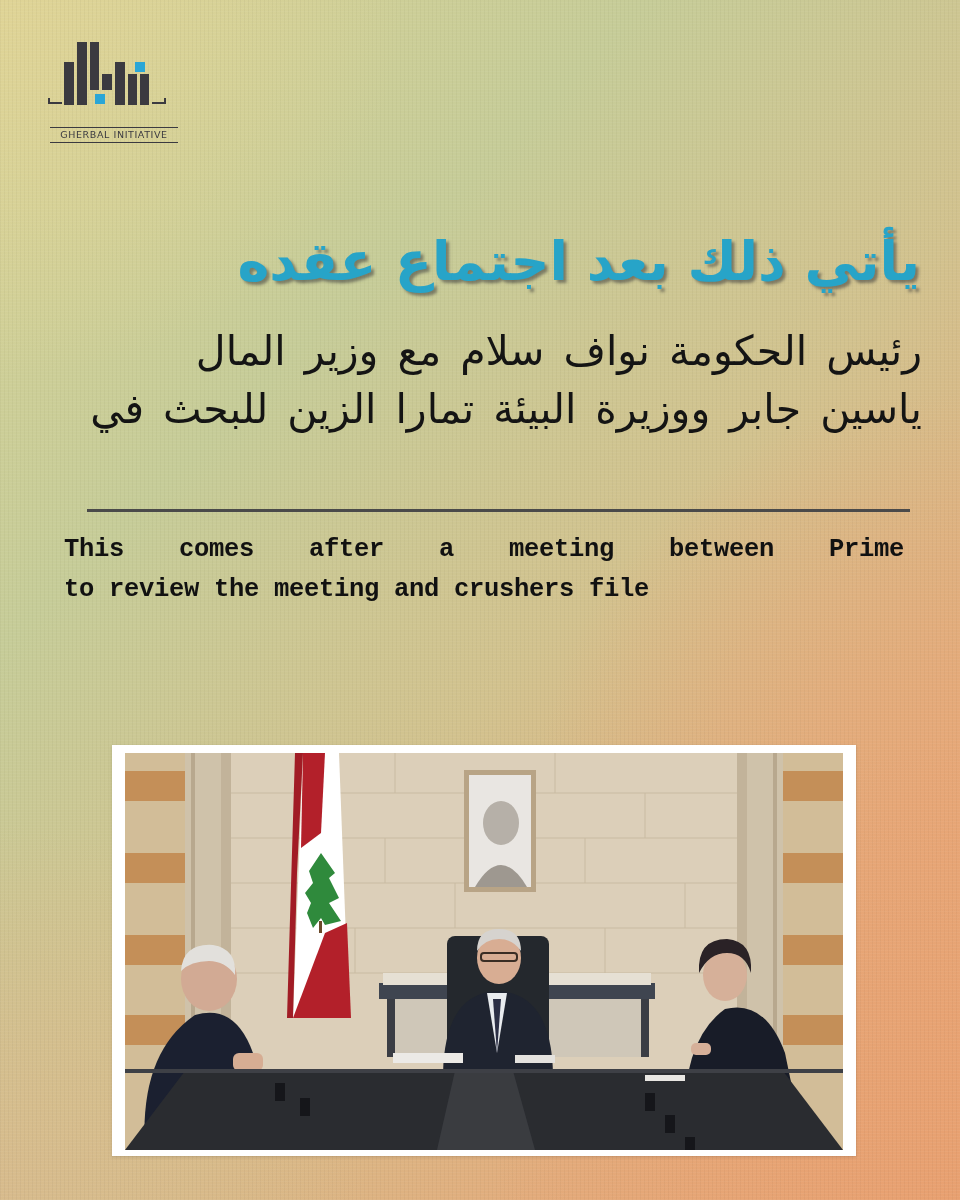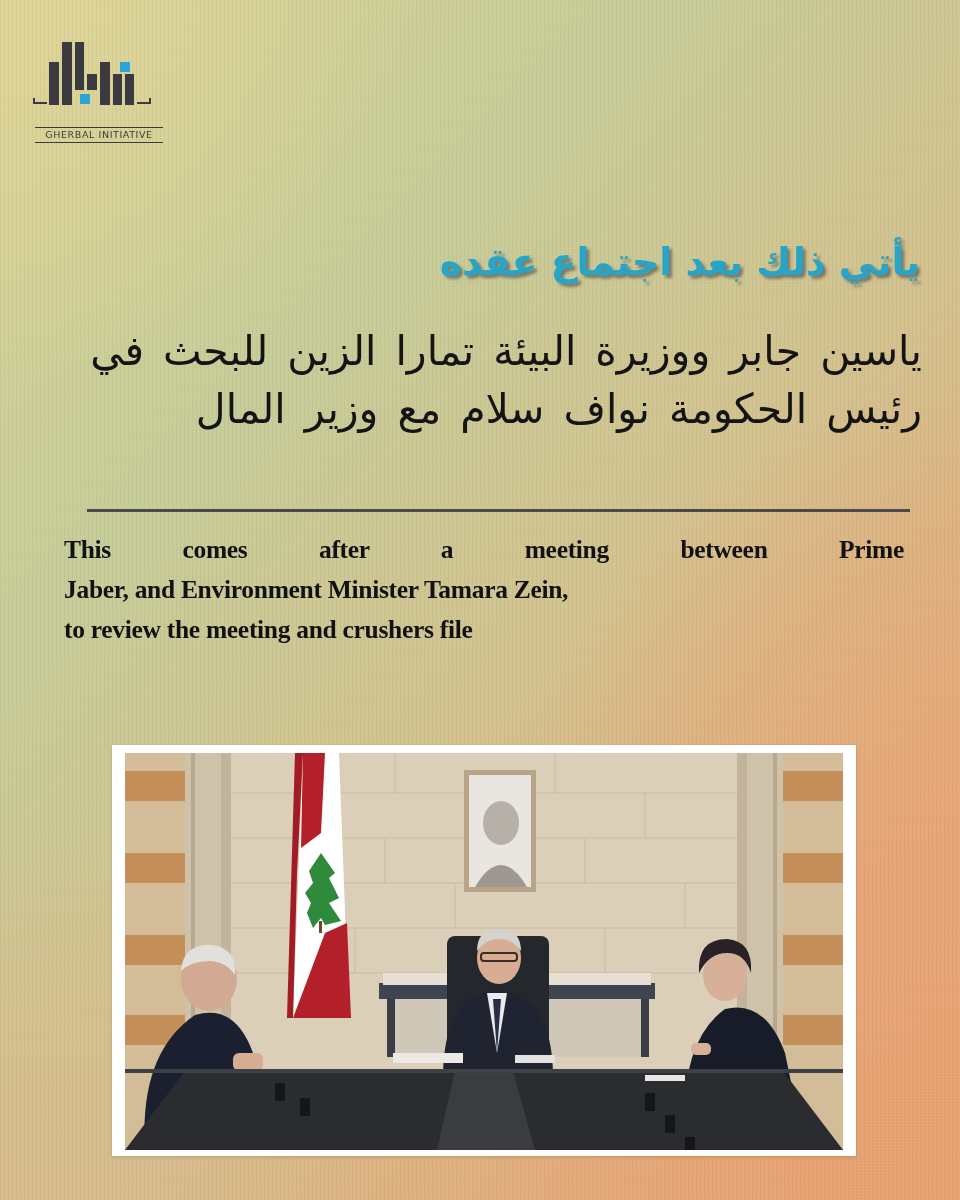--- a/index.html
+++ b/index.html
@@ -16,38 +16,38 @@
   }
   .noise {
     position: absolute; inset: 0;
     background-image:
       repeating-linear-gradient(0deg, rgba(255,255,255,0.04) 0 1px, transparent 1px 3px),
       repeating-linear-gradient(90deg, rgba(0,0,0,0.03) 0 1px, transparent 1px 4px);
     pointer-events: none;
   }
 
   
-  .logo { position: absolute; left: 33px; top: 42px; width: 132px; height: 100px; }
+  .logo { position: absolute; left: 48px; top: 42px; width: 132px; height: 100px; }
   .logo .bar { position: absolute; background: #3b3a40; }
   .logo .sq { position: absolute; background: #2aa6d6; width: 10px; height: 10px; }
   .logo .tick { position: absolute; height: 2px; background: #3b3a40; }
   .logo .tickv { position: absolute; width: 2px; background: #3b3a40; }
   .logo .logo-text {
     position: absolute; left: 2px; top: 85px; width: 128px;
     border-top: 1.5px solid #3b3a40; border-bottom: 1.5px solid #3b3a40;
     font-family: "DejaVu Sans", sans-serif; font-size: 9.5px; letter-spacing: 0.6px;
     color: #3b3a40; text-align: center; line-height: 12px; padding: 1px 0;
   }
 
   
   .headline {
     position: absolute; right: 40px; top: 222px;
     direction: rtl;
     font-family: "DejaVu Sans", sans-serif; font-weight: bold;
-    font-size: 38px; line-height: 80px;
+    font-size: 54px; line-height: 80px;
     color: #27a4c8;
     text-shadow: 3px 3px 3px rgba(60,60,60,0.55);
     letter-spacing: -1px;
     white-space: nowrap;
   }
 
   
   .arabic-body {
     position: absolute; right: 38px; top: 322px; width: 890px;
     direction: rtl; text-align: right;
@@ -58,21 +58,21 @@
   }
 
   .divider {
     position: absolute; left: 87px; top: 509px; width: 823px; height: 3px;
     background: #4a4a4a;
   }
 
   
   .english-body {
     position: absolute; left: 64px; top: 530px; width: 840px;
-    font-family: Liberation Serif, serif; font-weight: bold;
+    font-family: Liberation Mono, monospace; font-weight: bold;
     font-size: 25.5px; line-height: 40px;
     color: #111;
     text-align: justify;
     letter-spacing: -0.3px;
   }
 
   
   .photo-frame {
     position: absolute; left: 112px; top: 745px; width: 744px; height: 411px;
     background: #fff; padding: 8px 13px 6px 13px;
@@ -102,29 +102,28 @@
   <div class="bar" style="left:92px;top:32px;width:9px;height:31px;"></div>
   <div class="sq" style="left:87px;top:20px;"></div>
   <div class="tick" style="left:104px;top:60px;width:14px;"></div>
   <div class="tickv" style="left:116px;top:56px;height:6px;"></div>
   <div class="logo-text">GHERBAL INITIATIVE</div>
 </div>
 
 <div class="headline">يأتي ذلك بعد اجتماع عقده</div>
 
 <div class="arabic-body">
+  <div>رئيس الحكومة نواف سلام مع وزير المال</div>
   <div>ياسين جابر ووزيرة البيئة تمارا الزين للبحث في</div>
-  <div>رئيس الحكومة نواف سلام مع وزير المال</div>
 </div>
 
 <div class="divider"></div>
 
 <div class="english-body">
   <div style="text-align:justify;text-align-last:justify;">This comes after a meeting between Prime</div>
-  <div>Jaber, and Environment Minister Tamara Zein,</div>
   <div>to review the meeting and crushers file</div>
 </div>
 
 <div class="photo-frame">
   <div class="photo">
     <svg viewBox="0 0 718 397" preserveAspectRatio="none">
 
       <rect x="0" y="0" width="718" height="397" fill="#dccfb9"></rect>
 
       <g stroke="#c9bba2" stroke-width="1" fill="none">

